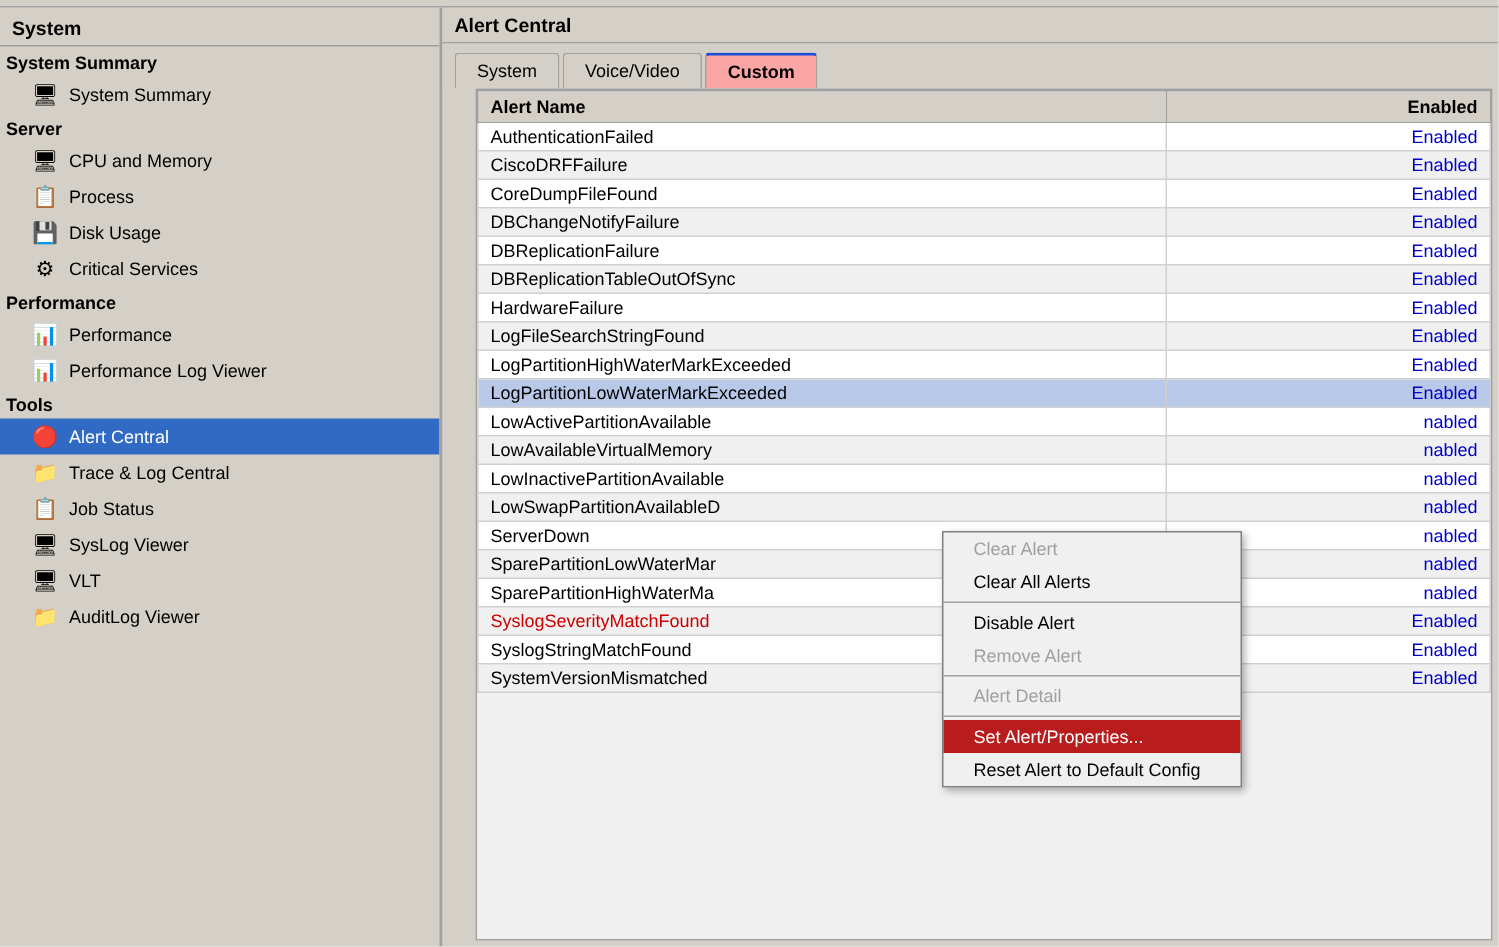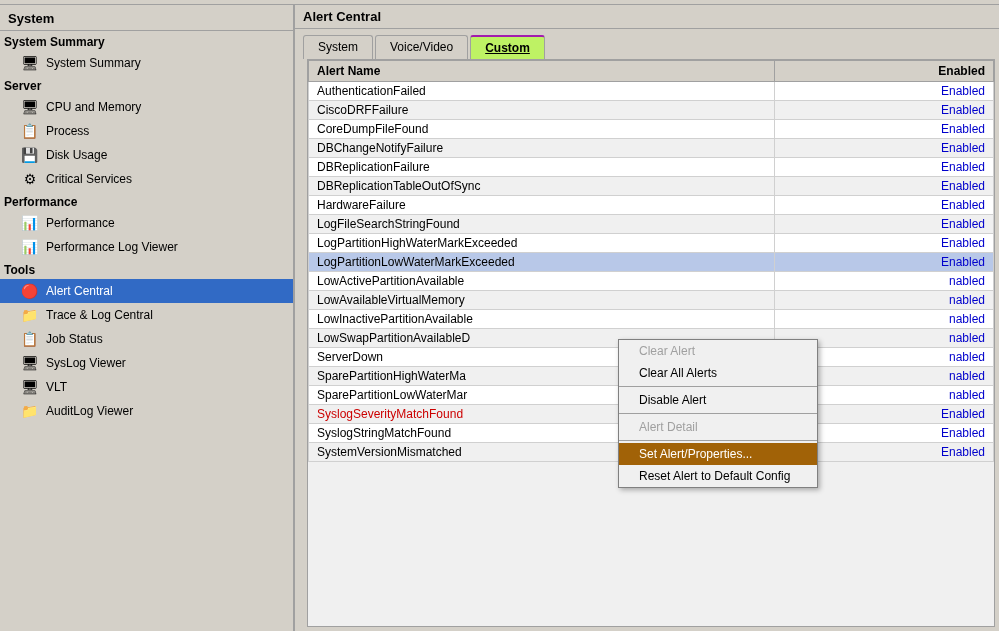--- a/index.html
+++ b/index.html
@@ -106,32 +106,31 @@
       border: 1px solid #a0a0a0;
       border-bottom: none;
       background: #d4d0c8;
       cursor: pointer;
       font-size: 12px;
       margin-right: 2px;
       border-radius: 3px 3px 0 0;
     }
 
     .tab.active {
-      background: #bef264;
+      background: #fca5a5;
       font-weight: bold;
-      border-top: 2px solid #a21caf;
-      text-decoration: underline;
+      border-top: 2px solid #1d4ed8;
     }
 
     
     .table-container {
       flex: 1;
       background: #f0f0f0;
       border: 1px solid #a0a0a0;
-      margin: 0 4px 4px 12px;
+      margin: 0 4px 4px 22px;
       overflow-y: auto;
       position: relative;
     }
 
     table {
       width: 100%;
       border-collapse: collapse;
     }
 
     thead tr {
@@ -173,21 +172,21 @@
     .enabled-blue {
       color: #0000cc;
     }
 
     .col-name { width: 68%; }
     .col-enabled { width: 32%; text-align: right; }
 
     
     .context-menu {
       position: absolute;
-      top: 279px;
+      top: 294px;
       left: 310px;
       background: #f0f0f0;
       border: 1px solid #808080;
       box-shadow: 2px 2px 5px rgba(0,0,0,0.3);
       z-index: 100;
       min-width: 200px;
     }
 
     .context-menu-item {
       padding: 4px 20px;
@@ -195,21 +194,21 @@
       font-size: 12px;
       color: #000;
     }
 
     .context-menu-item.disabled {
       color: #a0a0a0;
       cursor: default;
     }
 
     .context-menu-item.active-highlight {
-      background: #a16207;
+      background: #b91c1c;
       color: #fff;
     }
 
     .context-menu-separator {
       border-top: 1px solid #a0a0a0;
       margin: 2px 0;
     }
 
     
     ::-webkit-scrollbar { width: 14px; }
@@ -383,25 +382,25 @@
             </tr>
             <tr>
               <td>LowSwapPartitionAvailableD</td>
               <td class="enabled-blue" style="text-align: right;">nabled</td>
             </tr>
             <tr>
               <td>ServerDown</td>
               <td class="enabled-blue" style="text-align: right;">nabled</td>
             </tr>
             <tr>
+              <td>SparePartitionLowWaterMar</td>
+              <td class="enabled-blue" style="text-align: right;">nabled</td>
+            </tr>
+            <tr>
               <td>SparePartitionHighWaterMa</td>
-              <td class="enabled-blue" style="text-align: right;">nabled</td>
-            </tr>
-            <tr>
-              <td>SparePartitionLowWaterMar</td>
               <td class="enabled-blue" style="text-align: right;">nabled</td>
             </tr>
             <tr>
               <td style="color: rgb(204, 0, 0);">SyslogSeverityMatchFound</td>
               <td class="enabled-blue" style="text-align: right;">Enabled</td>
             </tr>
             <tr>
               <td>SyslogStringMatchFound</td>
               <td class="enabled-blue" style="text-align: right;">Enabled</td>
             </tr>
@@ -410,20 +409,21 @@
               <td class="enabled-blue" style="text-align: right;">Enabled</td>
             </tr>
           </tbody>
       </table>
 
       <div class="context-menu" id="context-menu">
       <div class="context-menu-item disabled">Clear Alert</div>
           <div class="context-menu-item">Clear All Alerts</div>
           <div class="context-menu-separator"></div>
           <div class="context-menu-item">Disable Alert</div>
+          <div class="context-menu-item disabled">Remove Alert</div>
           <div class="context-menu-separator"></div>
           <div class="context-menu-item disabled">Alert Detail</div>
           <div class="context-menu-separator"></div>
           <div class="context-menu-item active-highlight">Set Alert/Properties...</div>
           <div class="context-menu-item">Reset Alert to Default Config</div>
         </div>
     </div>
   </div>
 </div>
 

